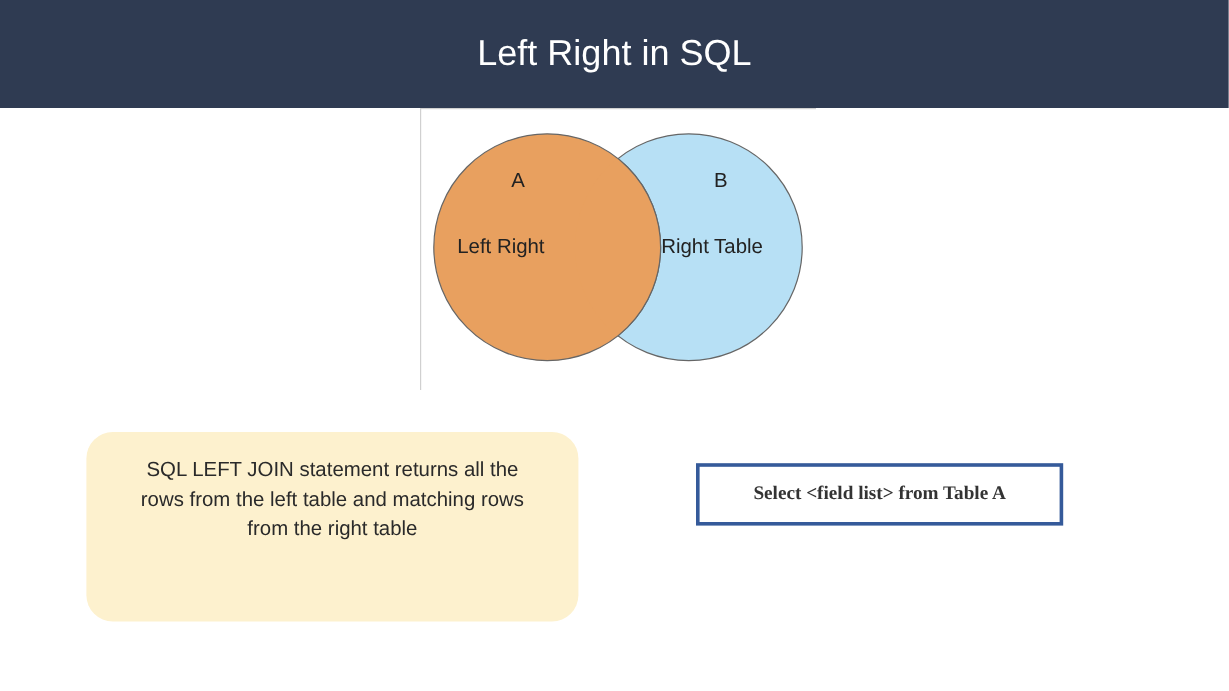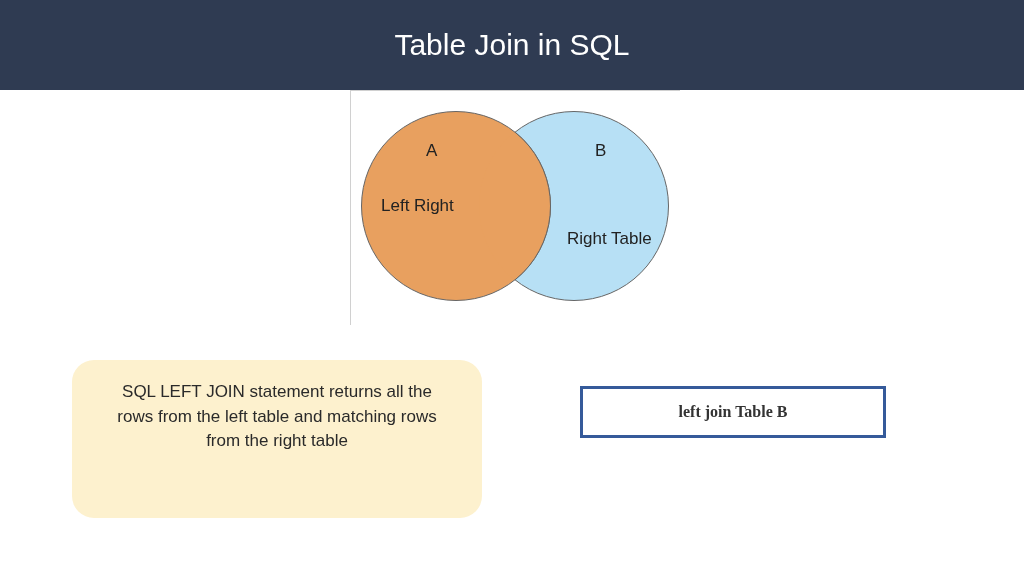--- a/index.html
+++ b/index.html
@@ -82,21 +82,21 @@
   .venn-label {
     position: absolute;
     font-size: 17px;
     color: #222;
     z-index: 4;
     text-align: center;
   }
   .lbl-a    { top: 50px; left: 75px; }
   .lbl-b    { top: 50px; left: 244px; }
   .lbl-left  { top: 105px; left: 30px; }
-  .lbl-right { top: 105px; left: 216px; margin-top: 33px; }
+  .lbl-right { top: 105px; left: 200px; }
 
   .desc-box {
     position: absolute;
     top: 360px;
     left: 72px;
     width: 410px;
     height: 158px;
     background: #fdf1ce;
     border-radius: 22px;
     display: flex;
@@ -125,21 +125,21 @@
     font-weight: 700;
     font-size: 16px;
     color: #333;
     line-height: 1.4;
   }
 </style>
 </head>
 <body>
 
 <div class="header">
-  <div class="header-title">Table Join in SQL</div>
+  <div class="header-title">Left Right in SQL</div>
 </div>
 
 <div class="venn-wrap">
   <div class="venn">
     <div class="circle circle-b"></div>
     <div class="circle circle-a"></div>
     <div class="overlap">
       <div class="overlap-inner"></div>
     </div>
     <div class="venn-label lbl-a">A</div>
@@ -147,14 +147,14 @@
     <div class="venn-label lbl-left">Left Right</div>
     <div class="venn-label lbl-right">Right Table</div>
   </div>
 </div>
 
 <div class="desc-box">
   <div class="desc-text">SQL LEFT JOIN statement returns all the rows from the left table and matching rows from the right table</div>
 </div>
 
 <div class="code-box">
-  <div class="code-line">left join Table B</div>
+  <div class="code-line">Select &lt;field list&gt; from Table A</div>
 </div>
 
 </body></html>

